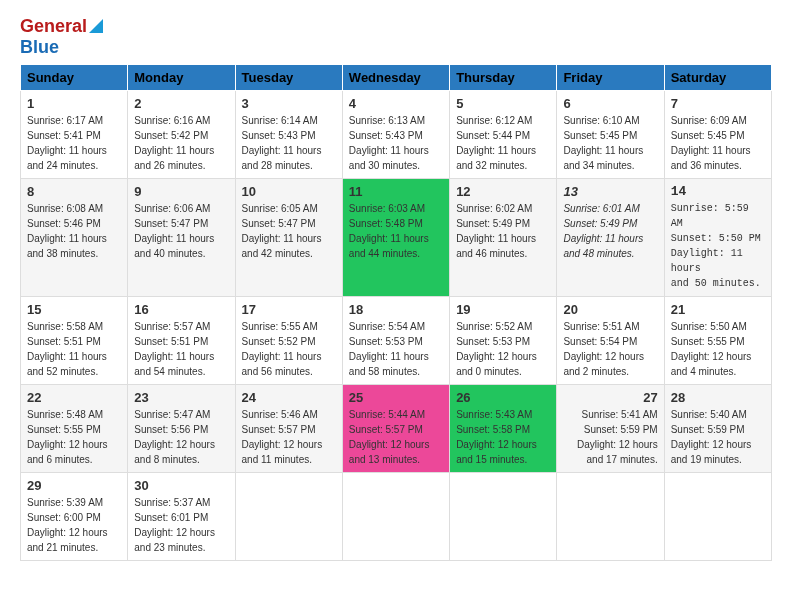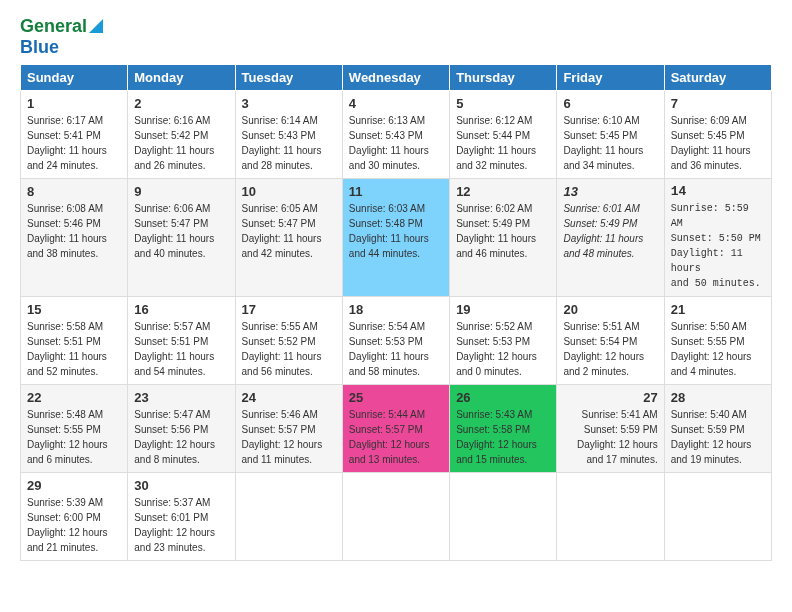--- a/index.html
+++ b/index.html
@@ -37,21 +37,21 @@
       font-size: 15px;
       color: #555;
     }
     .calendar {
       width: 100%;
       border-collapse: collapse;
       margin-top: 6px;
     }
     .calendar th {
       background-color: #2a7abf;
-      color: #ffffff;
+      color: #000000;
       font-size: 13px;
       font-weight: bold;
       padding: 5px 6px;
       text-align: left;
       border: 1px solid #fff;
     }
     .calendar td {
       vertical-align: top;
       padding: 5px 6px;
       font-size: 10.5px;
@@ -78,21 +78,21 @@
     .empty-cell {
       background: #fff !important;
     }
   </style>
 </head>
 <body>
 
 <div class="header">
   <div class="logo">
     <div class="logo-line">
-      <span style="font-size:18px;font-weight:bold;color:#15803d;">General</span>
+      <span style="font-size:18px;font-weight:bold;color:#b91c1c;">General</span>
       <span style="display:inline-block;margin-left:2px;margin-top:2px;">
         <svg width="14" height="14" viewBox="0 0 14 14">
           <polygon points="0,14 14,0 14,14" fill="#1a9ad7"></polygon>
         </svg>
       </span>
     </div>
     <div>
       <span style="font-size:18px;font-weight:bold;color:#1a6bb5;">Blue</span>
     </div>
   </div>
@@ -151,21 +151,21 @@
         <span class="day-info">Sunrise: 6:08 AM<br>Sunset: 5:46 PM<br>Daylight: 11 hours<br>and 38 minutes.</span>
       </td>
         <td style="background-color: rgb(245, 245, 245);">
         <span class="day-num">9</span>
         <span class="day-info">Sunrise: 6:06 AM<br>Sunset: 5:47 PM<br>Daylight: 11 hours<br>and 40 minutes.</span>
       </td>
         <td style="background-color: rgb(245, 245, 245);">
         <span class="day-num">10</span>
         <span class="day-info">Sunrise: 6:05 AM<br>Sunset: 5:47 PM<br>Daylight: 11 hours<br>and 42 minutes.</span>
       </td>
-        <td style="background-color: #7dd3fc;">
+        <td style="background-color: #22c55e;">
         <span class="day-num">11</span>
         <span class="day-info">Sunrise: 6:03 AM<br>Sunset: 5:48 PM<br>Daylight: 11 hours<br>and 44 minutes.</span>
       </td>
         <td style="background-color: rgb(245, 245, 245);">
         <span class="day-num">12</span>
         <span class="day-info">Sunrise: 6:02 AM<br>Sunset: 5:49 PM<br>Daylight: 11 hours<br>and 46 minutes.</span>
       </td>
         <td style="background-color: rgb(245, 245, 245); font-style: italic;">
         <span class="day-num">13</span>
         <span class="day-info">Sunrise: 6:01 AM<br>Sunset: 5:49 PM<br>Daylight: 11 hours<br>and 48 minutes.</span>

